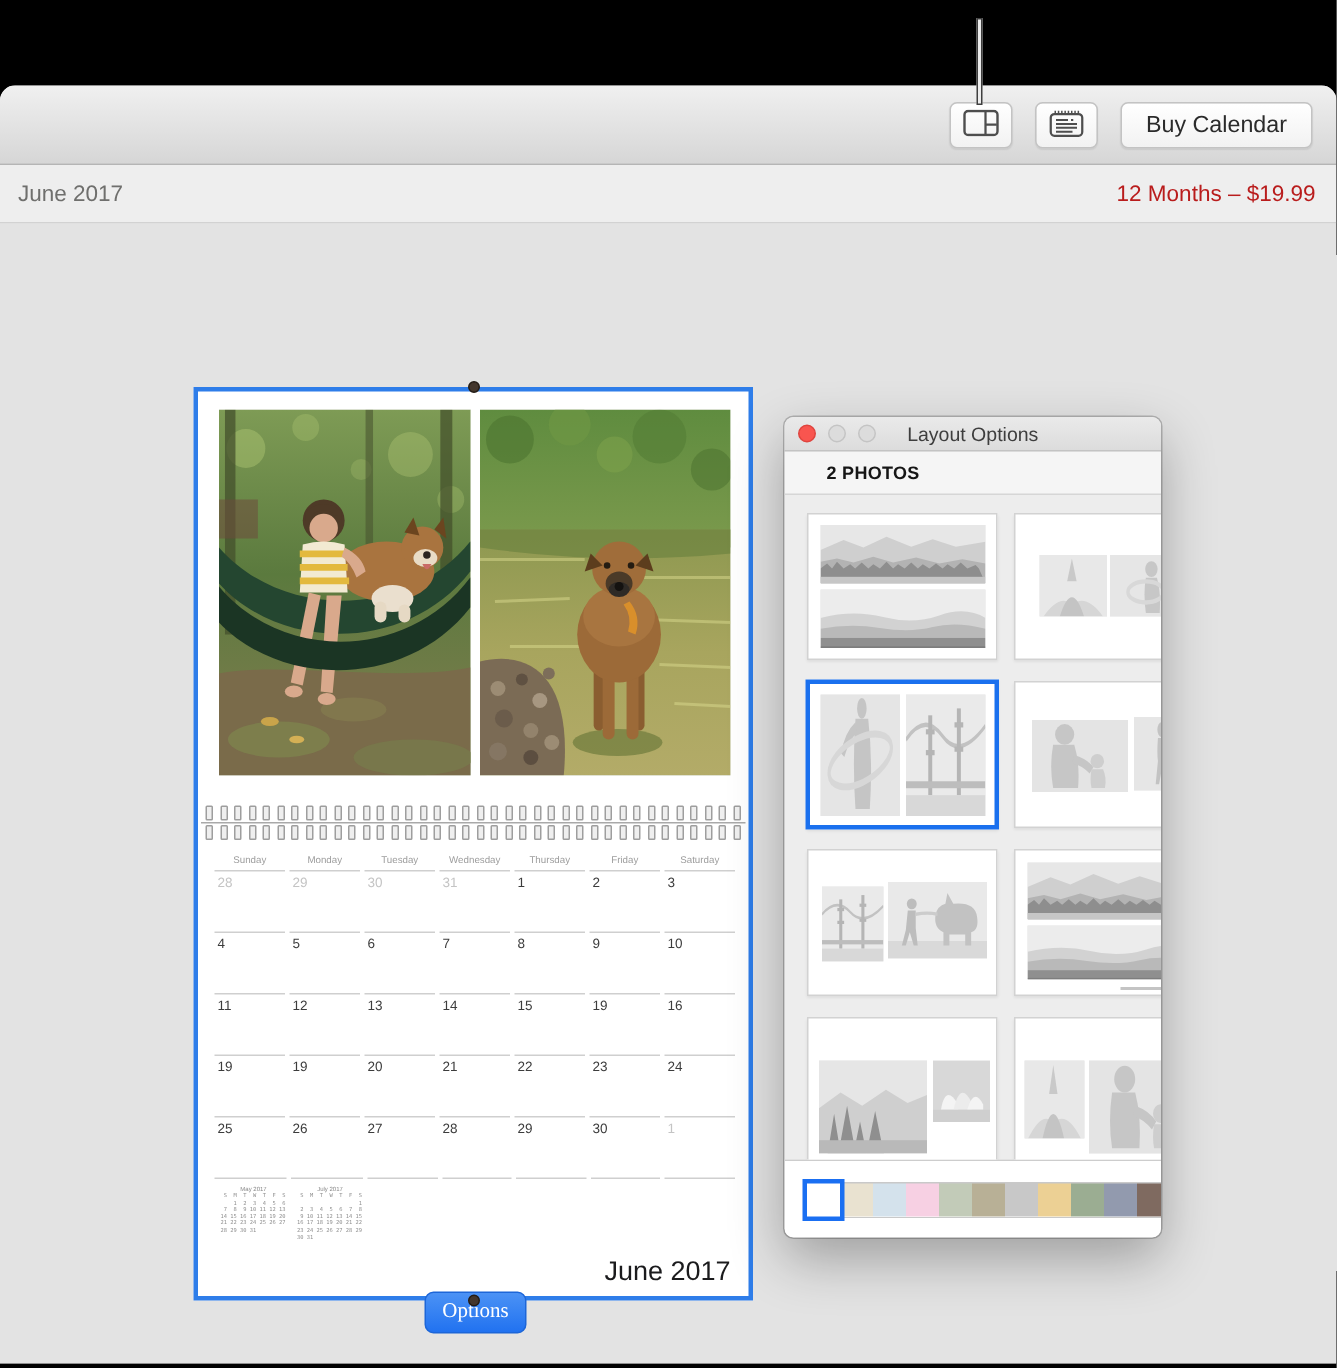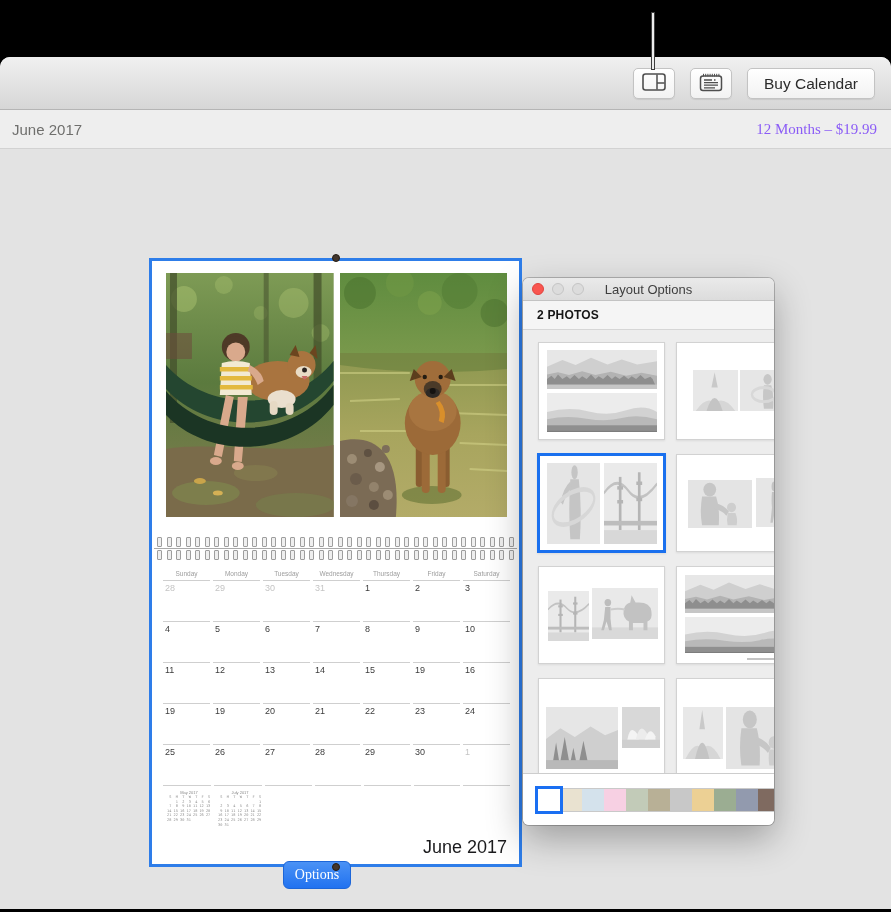--- a/index.html
+++ b/index.html
@@ -20,27 +20,27 @@
   .tb-btn { height:31px; background:linear-gradient(#ffffff,#f2f2f2);
     border:1px solid #c3c3c3; border-radius:5px; box-shadow:0 1px 1px rgba(0,0,0,.08);
     display:flex; align-items:center; justify-content:center; cursor:default; }
   .icon-btn { width:42px; }
   .buy-btn { width:128px; font-size:15.5px; color:#2b2b2b; }
 
   .header-bar { height:39px; background:#eeeeee; border-bottom:1px solid #d2d2d2;
     display:flex; align-items:center; justify-content:space-between; padding:0 14px 0 12px;
     font-size:15px; }
   .header-bar .left  { color:#6f6f6d; }
-  .header-bar .right { color:#8b5cf6;font-family:Liberation Serif, serif; }
+  .header-bar .right { color:#b91c1c; }
 
   .canvas { position:relative; height:760px; background:#e3e3e3; }
 
   
   .cal-selection { position:absolute; left:129px; top:109px; width:373px; height:609px;
-    border:3px solid #2e7de9; background:#fff;margin-left:20px; }
+    border:3px solid #2e7de9; background:#fff; }
   .handle { position:absolute; left:50%; width:8px; height:8px; margin-left:-4px;
     border-radius:50%; background:#43362c; border:1px solid #241c15; z-index:5; }
   .handle.top { top:-7px; } .handle.bottom { bottom:-7px; }
 
   .page { position:relative; width:100%; height:100%; overflow:hidden; }
   .photos-row { display:flex; gap:6px; margin:12px 12px 0 14px; height:244px; }
   .photo { flex:1; overflow:hidden; background:#cfd6c2; }
   .photo svg { display:block; }
 
   .binding { position:relative; margin:20px 2px 0; height:23px; display:flex;
@@ -75,21 +75,21 @@
     box-shadow:0 0 0 1px rgba(0,0,0,.22), 0 14px 36px rgba(0,0,0,.3); }
   .panel-titlebar { position:relative; height:23px; flex:none;
     background:linear-gradient(#eaeaea,#dcdcdc); border-bottom:1px solid #c3c3c3;
     display:flex; align-items:center; justify-content:center; }
   .tl { position:absolute; top:5px; width:12px; height:12px; border-radius:50%;
     background:#dcdcdc; border:1px solid #c4c4c4; }
   .tl.red { left:9px; background:#f9554f; border-color:#df443e; }
   .tl.b2 { left:29px; } .tl.b3 { left:49px; }
   .panel-title { font-size:13px; color:#3e3e3e; }
   .panel-section { height:29px; flex:none; background:#f5f5f5; border-bottom:1px solid #d6d6d6;
-    display:flex; align-items:center; padding-left:14px; font-size:12px; font-weight:bold;
+    display:flex; align-items:center; padding-left:28px; font-size:12px; font-weight:bold;
     color:#161616; letter-spacing:.2px; }
   .panel-body { flex:1; overflow:hidden; padding:12px 14px 0 15px; background:#ededed; }
   .thumb-grid { display:grid; grid-template-columns:repeat(2,127px); gap:14px 11px; }
   .thumb { position:relative; width:127px; height:98px; background:#fff;
     border:1px solid #d2d2d2; box-shadow:0 1px 2px rgba(0,0,0,.08); }
   .thumb.selected { width:129px; height:100px; margin:-1px; border:3px solid #1a70ee; }
   .ph { position:absolute; background:#e3e3e3; overflow:hidden; }
   .ph svg { display:block; }
   .thumb-caption { position:absolute; right:7px; bottom:3px; width:48px; height:2px;
     background:#c4c4c4; }

